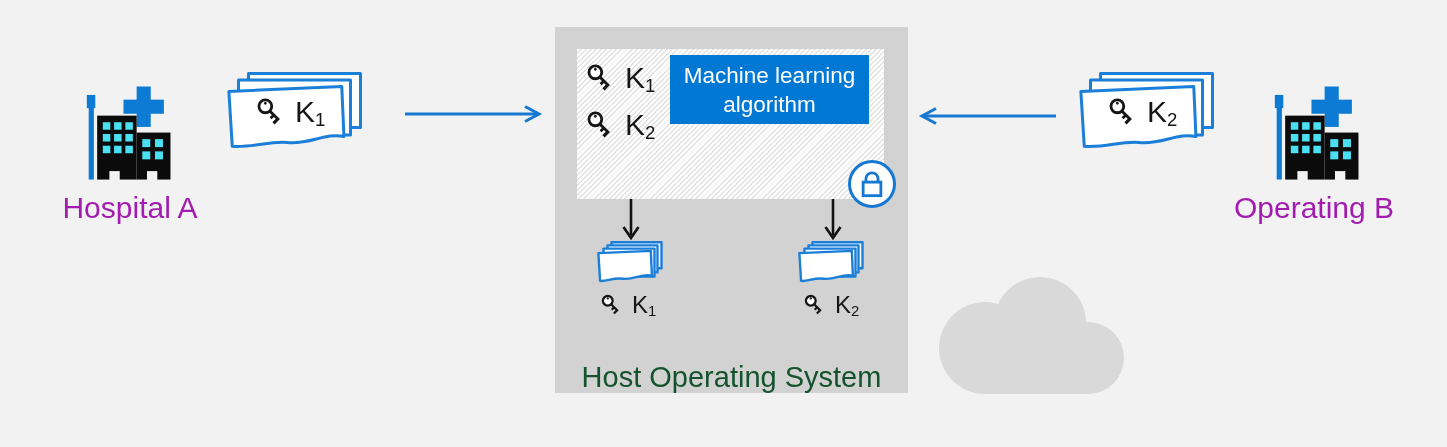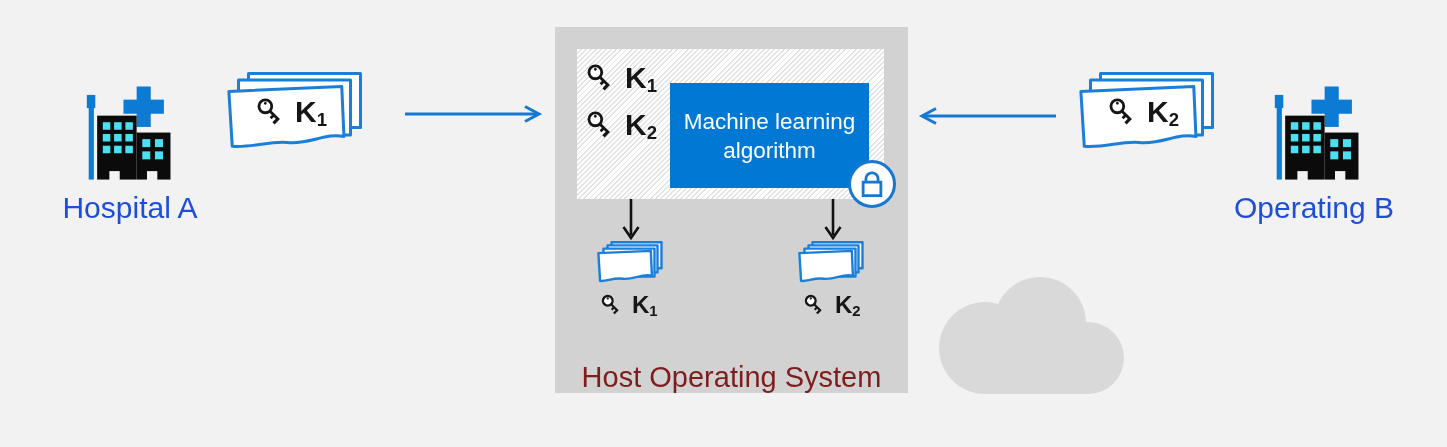--- a/index.html
+++ b/index.html
@@ -4,31 +4,31 @@
 <style>
   html,body{margin:0;padding:0;background:#f2f2f2;}
   #canvas{
     position:relative;width:1447px;height:447px;background:#f2f2f2;
     font-family:"Liberation Sans",sans-serif;overflow:hidden;
   }
   .abs{position:absolute;}
 
   
   .hospital-label{
-    position:absolute;font-size:30px;color:#1d4ed8;text-align:center;
+    position:absolute;font-size:30px;color:#a21caf;text-align:center;
     white-space:nowrap;line-height:34px;
   }
   .host-title{
     position:absolute;left:0;width:100%;text-align:center;
-    font-size:29px;color:#7f1d1d;line-height:33px;
+    font-size:29px;color:#14532d;line-height:33px;
   }
 
   
   .key-row{position:absolute;display:flex;align-items:center;gap:8px;}
-  .key-label{font-size:30px;color:#161616;line-height:1;white-space:nowrap;font-weight:bold;}
+  .key-label{font-size:30px;color:#161616;line-height:1;white-space:nowrap;}
   .key-label .ksub{font-size:0.62em;position:relative;top:0.22em;}
   .key-row.small .key-label{font-size:24px;}
 
   
   .host-box{position:absolute;background:#d2d2d2;}
   .enclave{
     position:absolute;
     background:repeating-linear-gradient(135deg,#ffffff 0px,#ffffff 2.3px,#e3e3e3 2.3px,#e3e3e3 3.6px);
   }
   .ml-box{
@@ -120,21 +120,21 @@
         <svg width="32" height="32" viewBox="0 0 34 34">
           <g transform="rotate(45 11 11)">
             <circle cx="11" cy="11" r="6.8" fill="#fff" stroke="#151515" stroke-width="3"></circle>
             <circle cx="8.6" cy="8.6" r="1.5" fill="#151515"></circle>
             <path d="M17.8 9.6 L31.5 9.6 L31.5 17.6 L28.2 17.6 L28.2 12.6 L25.4 12.6 L25.4 16 L22.4 16 L22.4 12.6 L17.8 12.6 Z" fill="#151515"></path>
           </g>
         </svg>
         <span class="key-label"><span>K</span><span class="ksub">2</span></span>
       </div>
 
-      <div class="ml-box" style="left:93px;top:34px;width:199px;height:105px">Machine learning algorithm</div>
+      <div class="ml-box" style="left:93px;top:6px;width:199px;height:69px">Machine learning algorithm</div>
     </div>
 
     <div class="lock-badge" style="left:293px;top:133px">
       <svg width="28" height="30" viewBox="0 0 30 32">
         <path d="M8.5 14 V10.5 a6.5 6.5 0 0 1 13 0 V14" fill="none" stroke="#1778d2" stroke-width="3"></path>
         <rect x="5.5" y="14" width="19" height="14.5" fill="none" stroke="#1778d2" stroke-width="3"></rect>
       </svg>
     </div>
 
     <svg class="abs" style="left:64px;top:172px" width="24" height="42" viewBox="0 0 24 42">

